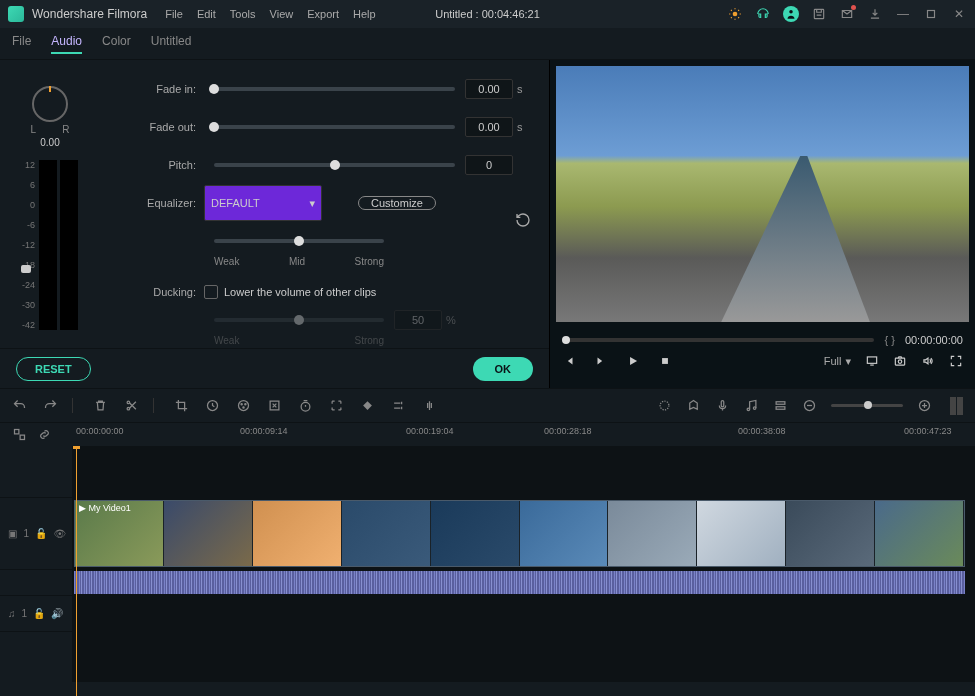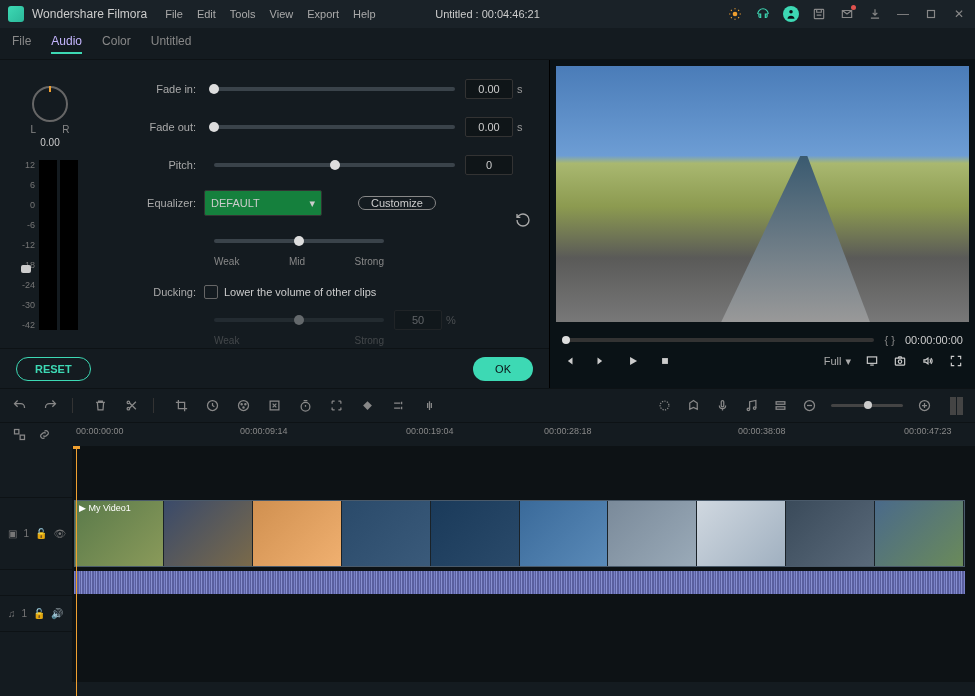--- a/index.html
+++ b/index.html
@@ -29,31 +29,31 @@
 .db-bars{display:flex;gap:3px}
 .db-bar{width:18px;background:#000;height:170px}
 .db-handle{position:absolute;width:10px;height:8px;background:#ccc;border-radius:2px;left:21px;top:205px}
 .controls-area{flex:1;padding:18px 18px 12px 18px;position:relative}
 .ctrl-row{display:flex;align-items:center;margin-bottom:16px;height:22px}
 .ctrl-label{width:78px;text-align:right;font-size:11px;color:#aaa;margin-right:8px}
 .slider{flex:1;height:4px;background:#3a434a;border-radius:2px;position:relative;margin:0 10px;cursor:pointer}
 .slider-thumb{position:absolute;width:10px;height:10px;background:#ddd;border-radius:50%;top:-3px;transform:translateX(-50%)}
 .num-box{width:48px;height:20px;background:#0f1518;border:1px solid #333;color:#ccc;font-size:11px;text-align:center;line-height:18px;border-radius:2px}
 .unit{width:14px;font-size:11px;color:#999;margin-left:4px}
-.select-box{flex:1;max-width:118px;height:26px;background:#15803d;border:1px solid #333;color:#ccc;font-size:11px;padding:0 6px;display:flex;align-items:center;justify-content:space-between;border-radius:2px;cursor:pointer}
+.select-box{flex:1;max-width:118px;height:36px;background:#6d28d9;border:1px solid #333;color:#ccc;font-size:11px;padding:0 6px;display:flex;align-items:center;justify-content:space-between;border-radius:2px;cursor:pointer}
 .customize-btn{height:14px;padding:0 12px;border:1px solid #888;border-radius:11px;background:transparent;color:#ccc;font-size:11px;cursor:pointer;margin-left:36px}
 .chk{width:14px;height:14px;background:#3dd9b4;border-radius:2px;margin-right:6px;display:flex;align-items:center;justify-content:center;color:#0a1216;font-size:10px;font-weight:bold}
 .chk.off{background:transparent;border:1px solid #666}
 .chk-label{font-size:11px;color:#ccc}
 .range-labels{display:flex;justify-content:space-between;margin:4px 0 0 96px;width:170px;font-size:10px;color:#888}
 .range-labels.w1{width:250px}
 .reset-icon{position:absolute;top:152px;right:18px;color:#aaa;cursor:pointer}
 .buttons-bar{position:absolute;bottom:0;left:0;right:0;height:40px;display:flex;align-items:center;padding:0 16px;justify-content:space-between;border-top:1px solid #0d1215}
 .reset-btn{height:24px;padding:0 18px;border:1px solid #3dd9b4;border-radius:12px;background:transparent;color:#3dd9b4;font-size:11px;font-weight:bold;cursor:pointer}
-.ok-btn{height:24px;padding:0 22px;border:none;border-radius:12px;background:#3dd9b4;color:#0a1216;font-size:11px;font-weight:normal;cursor:pointer}
+.ok-btn{height:24px;padding:0 22px;border:none;border-radius:12px;background:#3dd9b4;color:#0a1216;font-size:11px;font-weight:bold;cursor:pointer}
 .preview-panel{flex:1;background:#0a1216;display:flex;flex-direction:column;border-left:1px solid #000}
 .video-preview{flex:1;background:linear-gradient(to bottom,#4a7cb8 0%,#6d9dd4 35%,#a9b870 38%,#8c9a50 55%,#5a5a58 75%,#787878 100%);margin:6px;overflow:hidden;position:relative}
 .road{position:absolute;bottom:0;left:40%;right:20%;height:65%;background:linear-gradient(to bottom,#3a5a70,#999);clip-path:polygon(48% 0,52% 0,90% 100%,0% 100%)}
 .play-controls{height:60px;display:flex;flex-direction:column;padding:6px 12px}
 .seek-row{display:flex;align-items:center;gap:10px;margin-bottom:8px}
 .seek-bar{flex:1;height:4px;background:#333;border-radius:2px;position:relative;cursor:pointer}
 .seek-thumb{position:absolute;width:8px;height:8px;background:#ddd;border-radius:50%;top:-2px;left:0}
 .marker-brackets{font-size:11px;color:#888}
 .timecode{font-size:11px;color:#ccc}
 .transport-row{display:flex;align-items:center;gap:18px}

